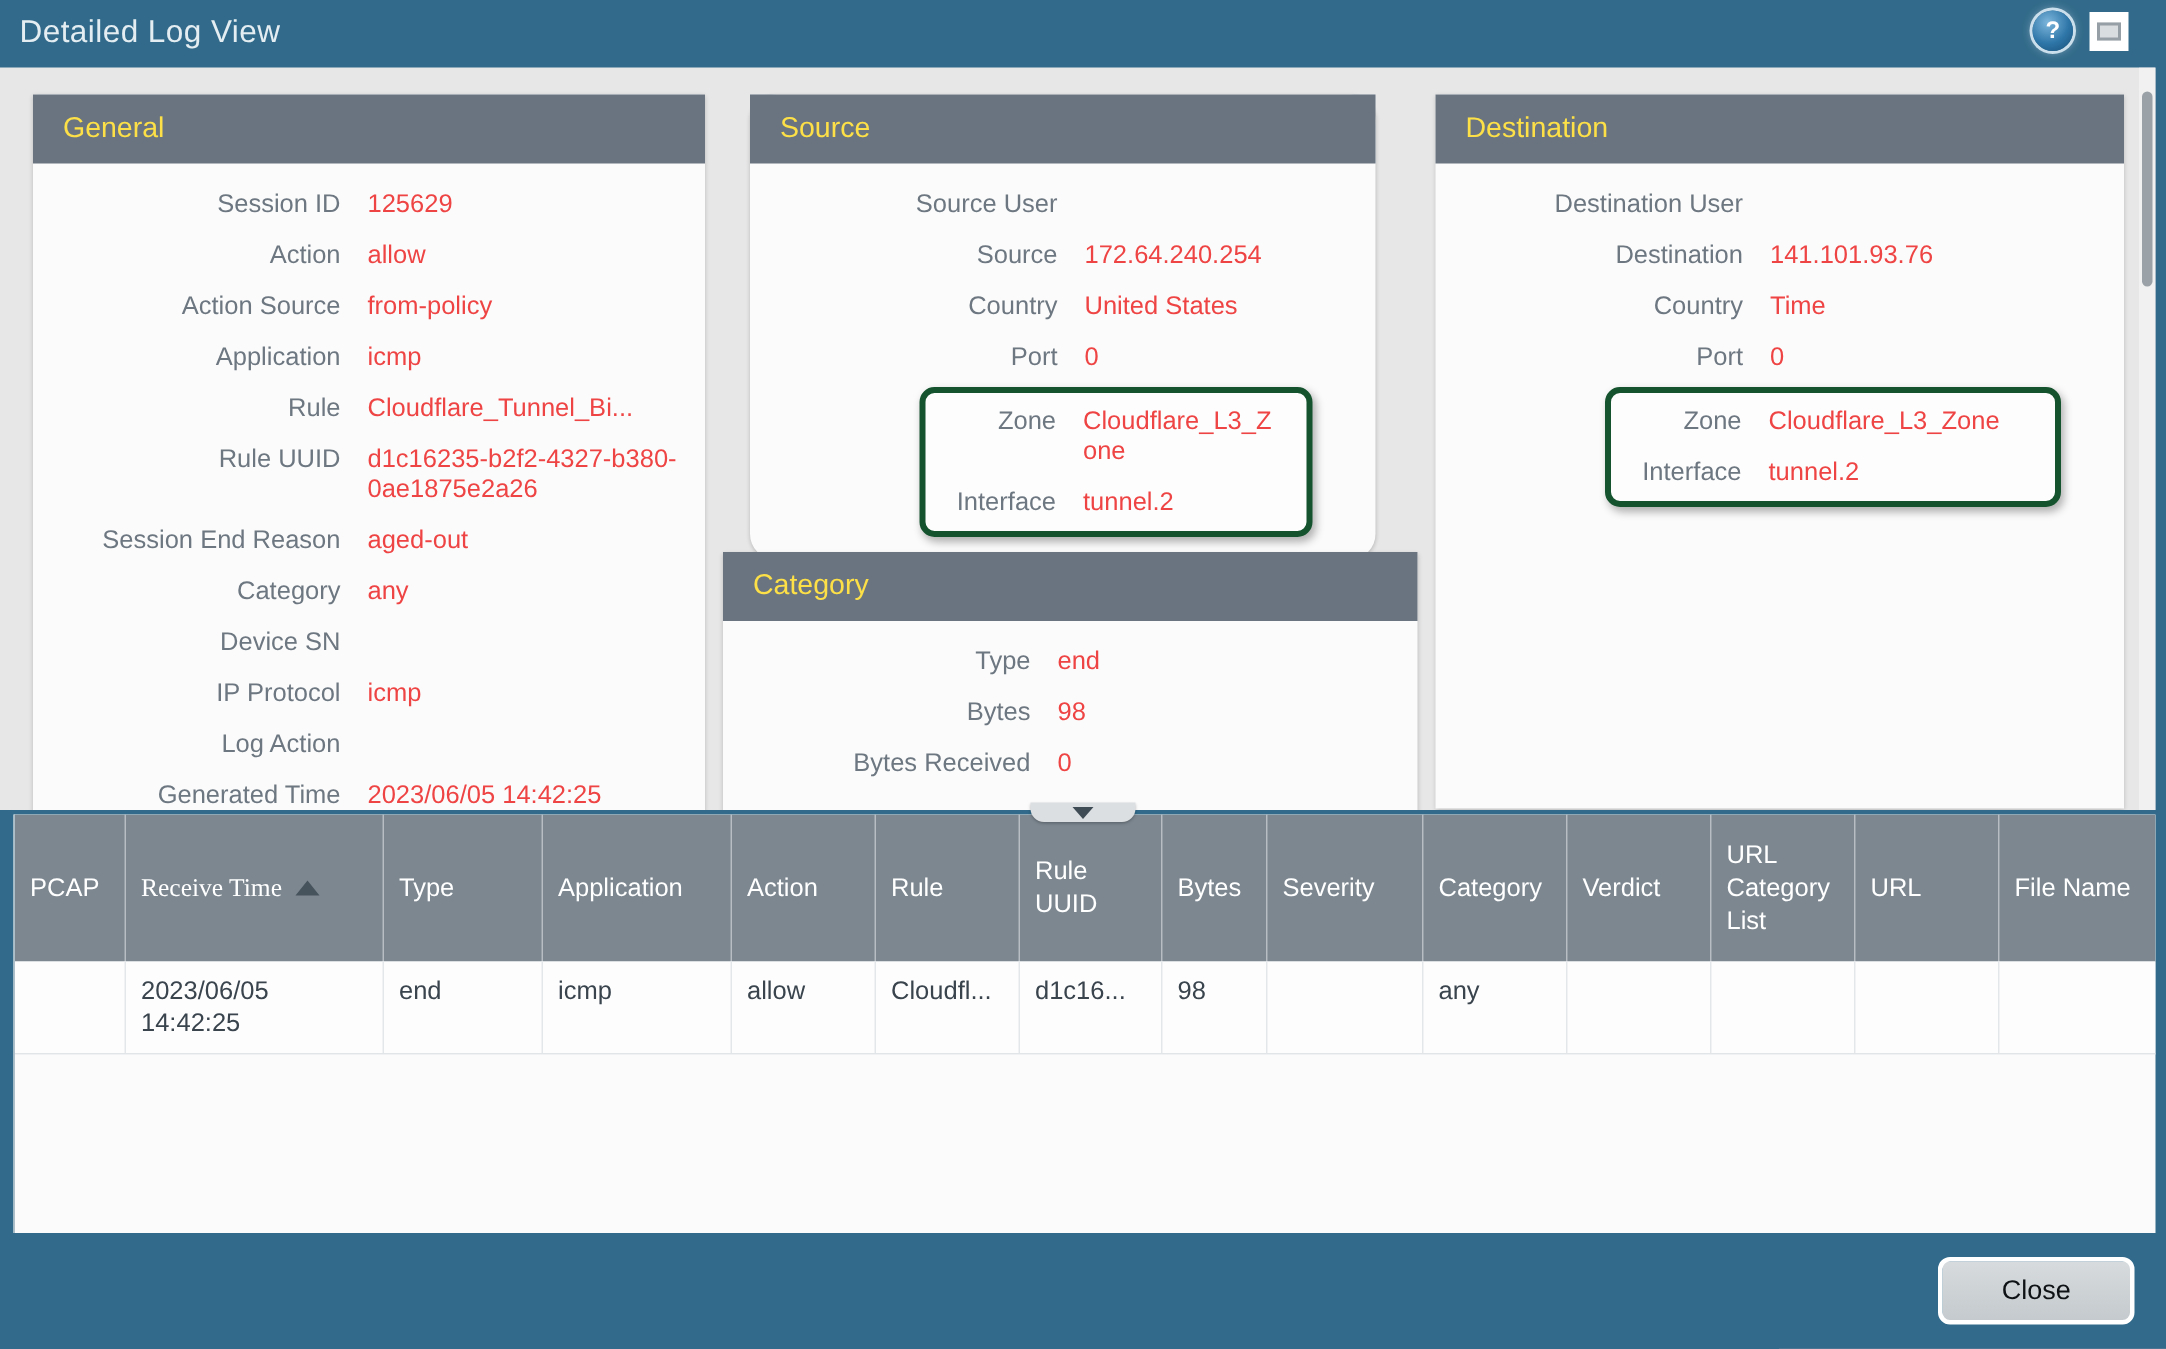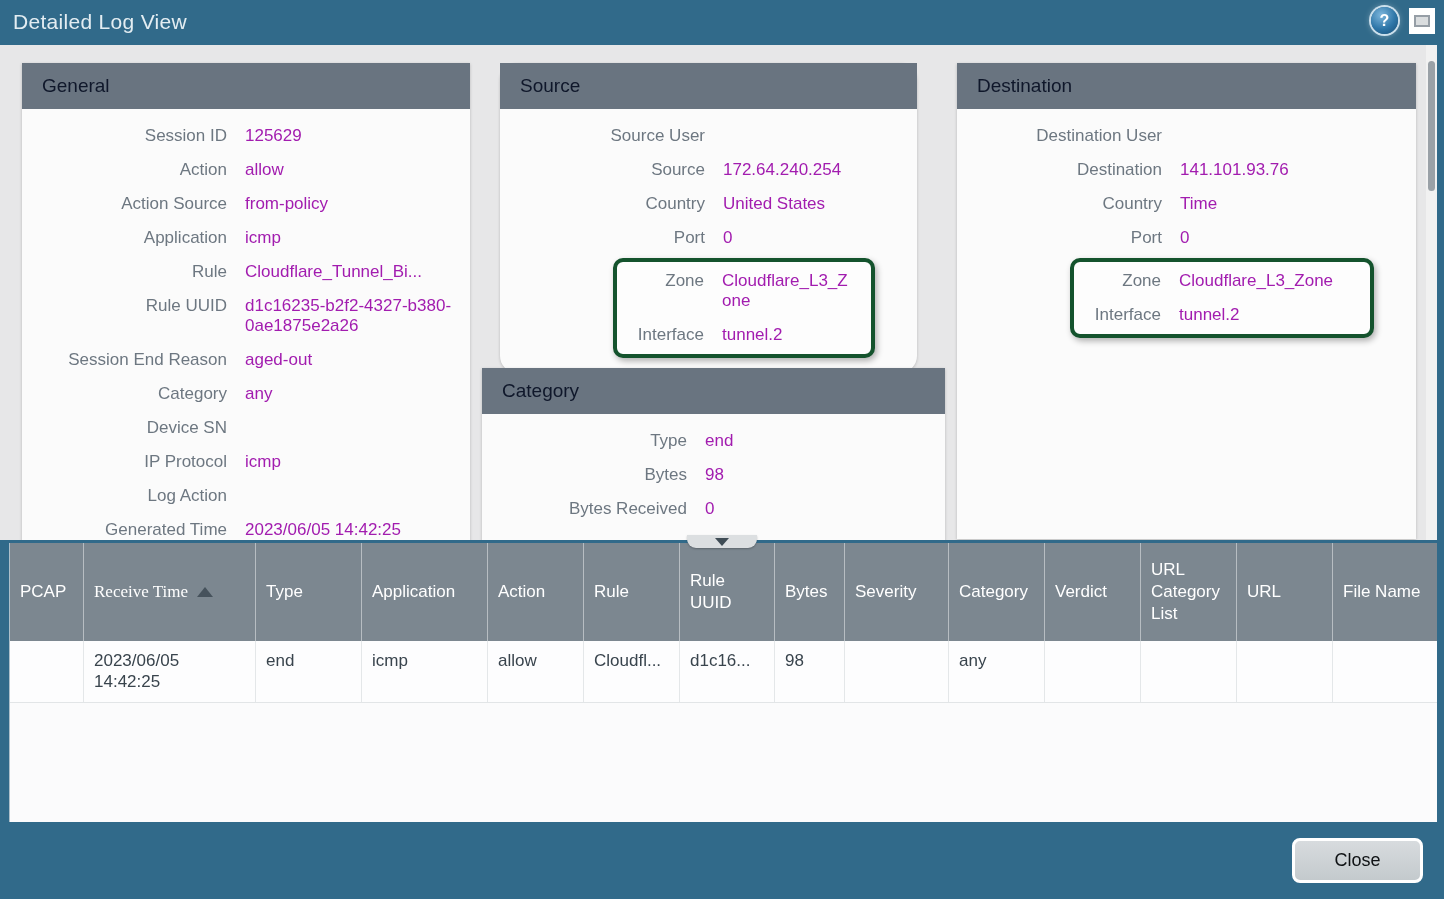--- a/index.html
+++ b/index.html
@@ -5,21 +5,21 @@
   * { margin:0; padding:0; box-sizing:border-box; }
   html,body { background:#24567a; }
   body { font-family:"Liberation Sans", sans-serif; }
 
   .dialog {
     position:relative; width:1444px; height:899px;
     background:#316a8a; overflow:hidden;
   }
 
   
-  .titlebar { position:absolute; top:0; left:0; right:0; height:29px;padding-left:44px; }
+  .titlebar { position:absolute; top:0; left:0; right:16px; height:29px;padding-left:44px; }
   .title {
     position:absolute; left:13px; top:10px;
     font-size:21px; color:#e3edf2; font-weight:400; letter-spacing:.3px;
   }
   .titlebar-icons { position:absolute; right:9px; top:7px; display:flex; gap:11px; align-items:center; }
   .help-icon {
     width:27px; height:27px; border-radius:50%;
     background:radial-gradient(circle at 38% 30%, #7db6dc 0%, #2e76a8 55%, #174e77 100%);
     color:#fff; font-weight:bold; font-size:16px;
     display:flex; align-items:center; justify-content:center;
@@ -41,27 +41,27 @@
     background:#e7e7e8; overflow:hidden;
   }
   .panel { position:absolute; background:#fbfbfb; box-shadow:0 1px 3px rgba(0,0,0,.2); }
   .panel-general     { left:22px;  top:18px;  width:448px; }
   .panel-source      { left:500px; top:18px;  width:417px;border-radius:17px; }
   .panel-details     { left:482px; top:323px; width:463px; min-height:185px; }
   .panel-destination { left:957px; top:18px;  width:459px; min-height:476px; }
 
   .panel-header {
     height:46px; line-height:46px; background:#697480;
-    color:#0f172a; font-size:19px; padding-left:20px; font-weight:400;
+    color:#fde047; font-size:19px; padding-left:20px; font-weight:400;
   }
   .panel-body { padding:10px 0 12px 0; }
 
   .field-row { display:flex; padding:7px 0; font-size:17px; line-height:20px;justify-content:flex-end; }
   .field-label { width:205px; flex-shrink:0; text-align:right; color:#6d7781; }
-  .field-value { margin-left:18px; flex:1; color:#a21caf; word-break:break-word; padding-right:14px; }
+  .field-value { margin-left:18px; flex:1; color:#ef4444; word-break:break-word; padding-right:14px; }
 
   .red-box {
     border:4px solid #14532d; border-radius:10px;
     margin:3px 42px 3px 113px; padding:2px 6px 2px 0;
     box-shadow:2px 3px 6px rgba(0,0,0,.3); background:#fdfdfd;
   }
   .red-box .field-label { width:87px; }
 
   .vscroll-track {
     position:absolute; right:0; top:0; width:11px; height:100%;

